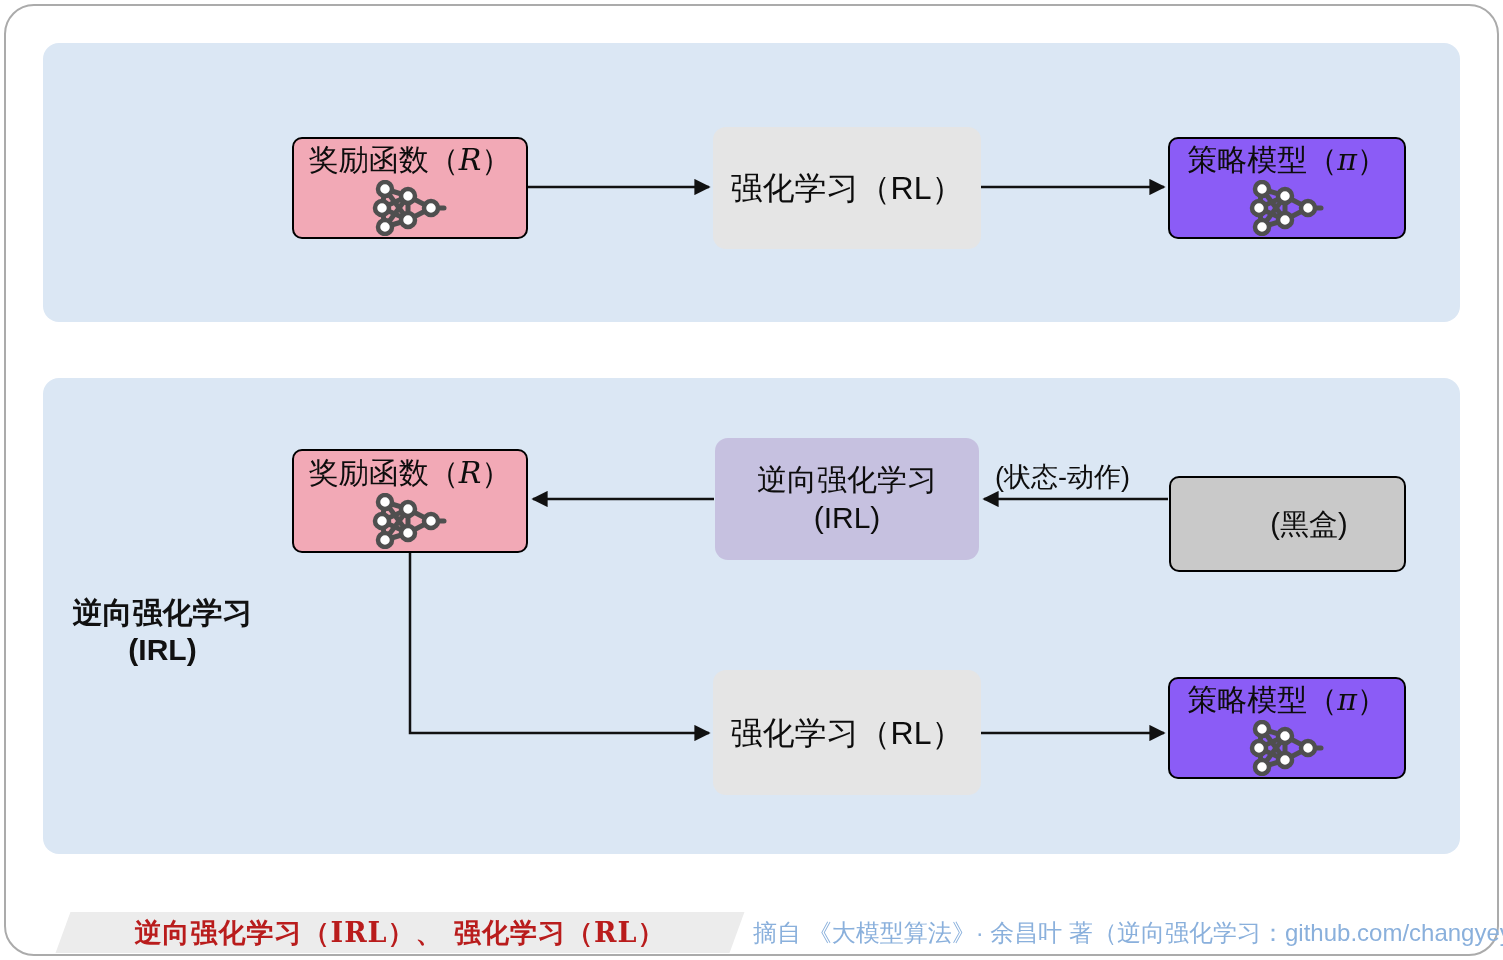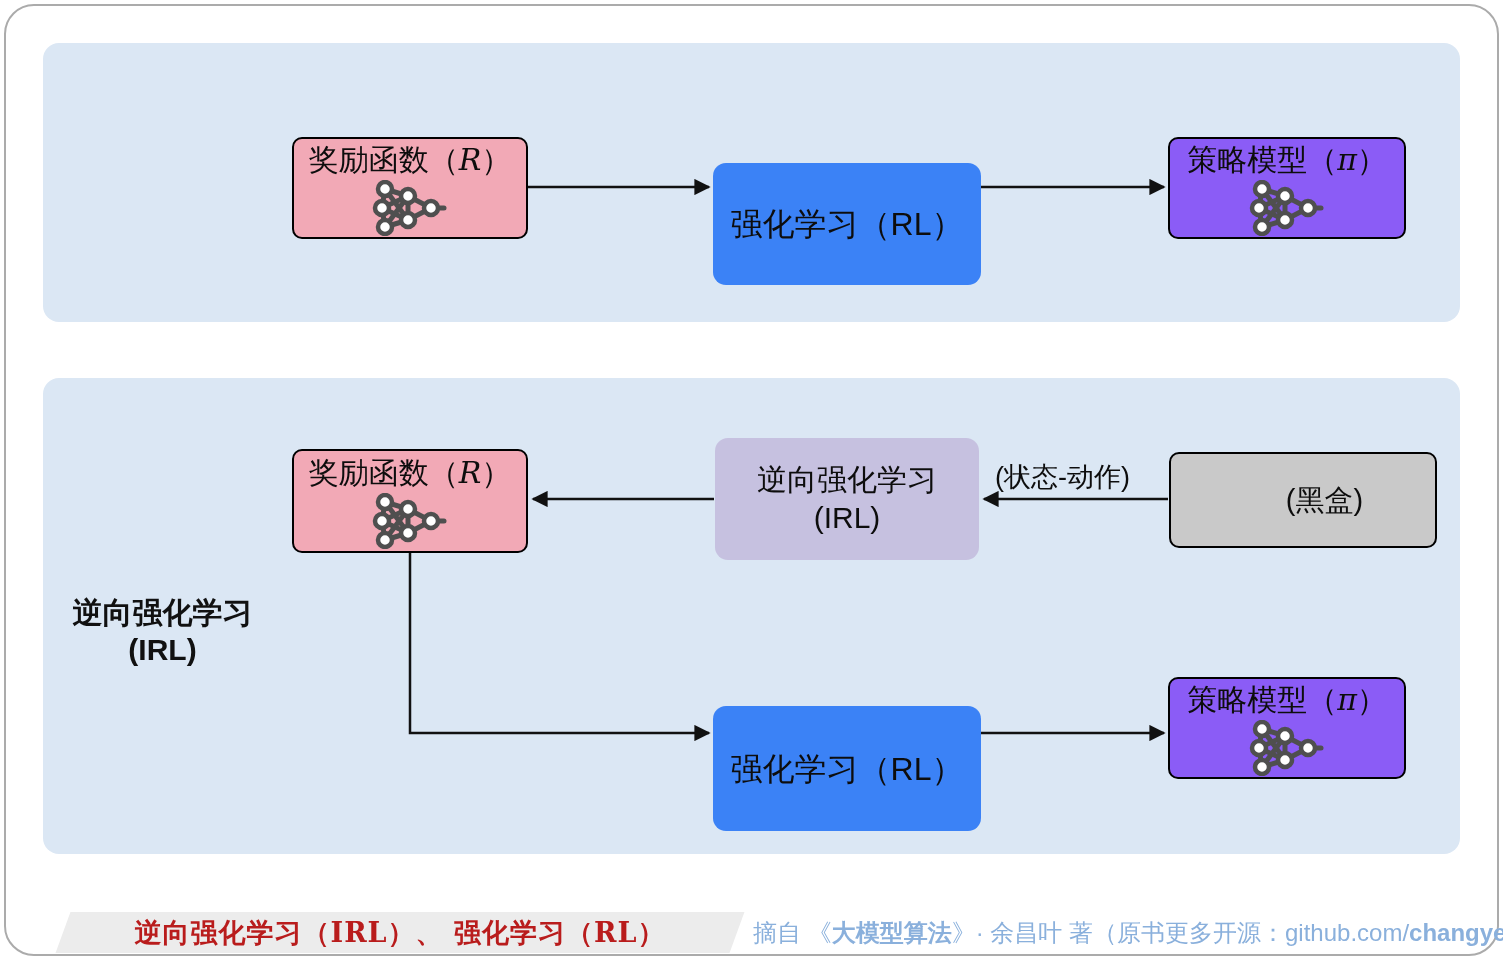--- a/index.html
+++ b/index.html
@@ -24,37 +24,37 @@
   .side-label.rl{left:50px;top:153px;width:180px;}
   .side-label.irl{left:45px;top:594px;width:235px;}
 
   .node{
     position:absolute;display:flex;flex-direction:column;align-items:center;
     justify-content:center;box-sizing:border-box;z-index:2;color:#0d0d0d;
   }
   .bordered{border:2px solid #000000;border-radius:10px;}
   .soft{border-radius:13px;}
   .pink{background:#f2a9b6;}
-  .yellow{background:#3b82f6;margin-top:36px;}
+  .yellow{background:#e5e5e5;}
   .blue{background:#8b5cf6;}
   .purple{background:#c6c1e0;}
   .gray{background:#c9c9c9;}
 
   .box-title{font-size:30px;line-height:36px;white-space:nowrap;}
   .box-line{font-size:30px;line-height:38px;white-space:nowrap;}
   .mvar{font-family:"DejaVu Serif",serif;font-style:italic;}
 
   .nn{margin-top:2px;flex:0 0 auto;}
 
   .pink1{left:292px;top:137px;width:236px;height:102px;padding-top:2px;}
   .yellow1{left:713px;top:127px;width:268px;height:122px;font-size:32px;}
   .blue1{left:1168px;top:137px;width:238px;height:102px;padding-top:2px;}
   .pink2{left:292px;top:449px;width:236px;height:104px;padding-top:2px;}
   .purple1{left:715px;top:438px;width:264px;height:122px;}
-  .gray1{left:1169px;top:452px;width:268px;height:96px;padding-left:43px;}
+  .gray1{left:1169px;top:476px;width:237px;height:96px;padding-left:43px;}
   .gray1 .box-line{font-size:29px;line-height:36px;}
   .yellow2{left:713px;top:670px;width:268px;height:125px;font-size:32px;}
   .blue2{left:1168px;top:677px;width:238px;height:102px;padding-top:2px;}
   .yellow .box-line{font-size:32px;}
 
   #wires{position:absolute;left:0;top:0;width:1503px;height:960px;z-index:1;pointer-events:none;}
 
   .edge-label{
     position:absolute;left:995px;top:459px;width:160px;text-align:left;
     font-size:27px;color:#0d0d0d;z-index:2;white-space:nowrap;
@@ -67,21 +67,21 @@
   .footer-title{
     position:absolute;left:63px;top:912px;width:674px;height:41px;
     display:flex;align-items:center;justify-content:center;
     font-family:"DejaVu Serif",serif;font-weight:bold;font-size:27px;
     color:#b91c1c;z-index:2;white-space:nowrap;letter-spacing:1px;
   }
   .footer-source{
     position:absolute;left:753px;top:912px;height:41px;display:flex;align-items:center;
     font-size:24px;color:#8ab0dc;z-index:2;white-space:nowrap;
   }
-  .footer-source b{font-weight:bold;}
+  .footer-source b{font-weight:normal;}
 </style>
 </head>
 <body>
 
 <div id="stage">
 
   <svg width="0" height="0" style="position:absolute">
     <defs>
       <marker id="ah" viewBox="0 0 10 10" refX="9" refY="5" markerWidth="6.5" markerHeight="6.5" orient="auto-start-reverse">
         <path d="M0,0 L10,5 L0,10 z" fill="#111"></path>
@@ -179,17 +179,17 @@
     <svg class="nn" width="82" height="56">
         <use href="#nn"></use>
       </svg>
   </div>
 
   <div class="footer-bar"></div>
   <div class="footer-title">逆向强化学习（IRL）、 强化学习（RL）</div>
   <div class="footer-source">
       <span>摘自 《</span>
       <b>大模型算法</b>
-      <span>》· 余昌叶 著（原书更多开源：github.com/</span>
+      <span>》· 余昌叶 著（逆向强化学习：github.com/</span>
       <b>changyeyu</b>
     </div>
 
 </div>
 
 </body></html>

